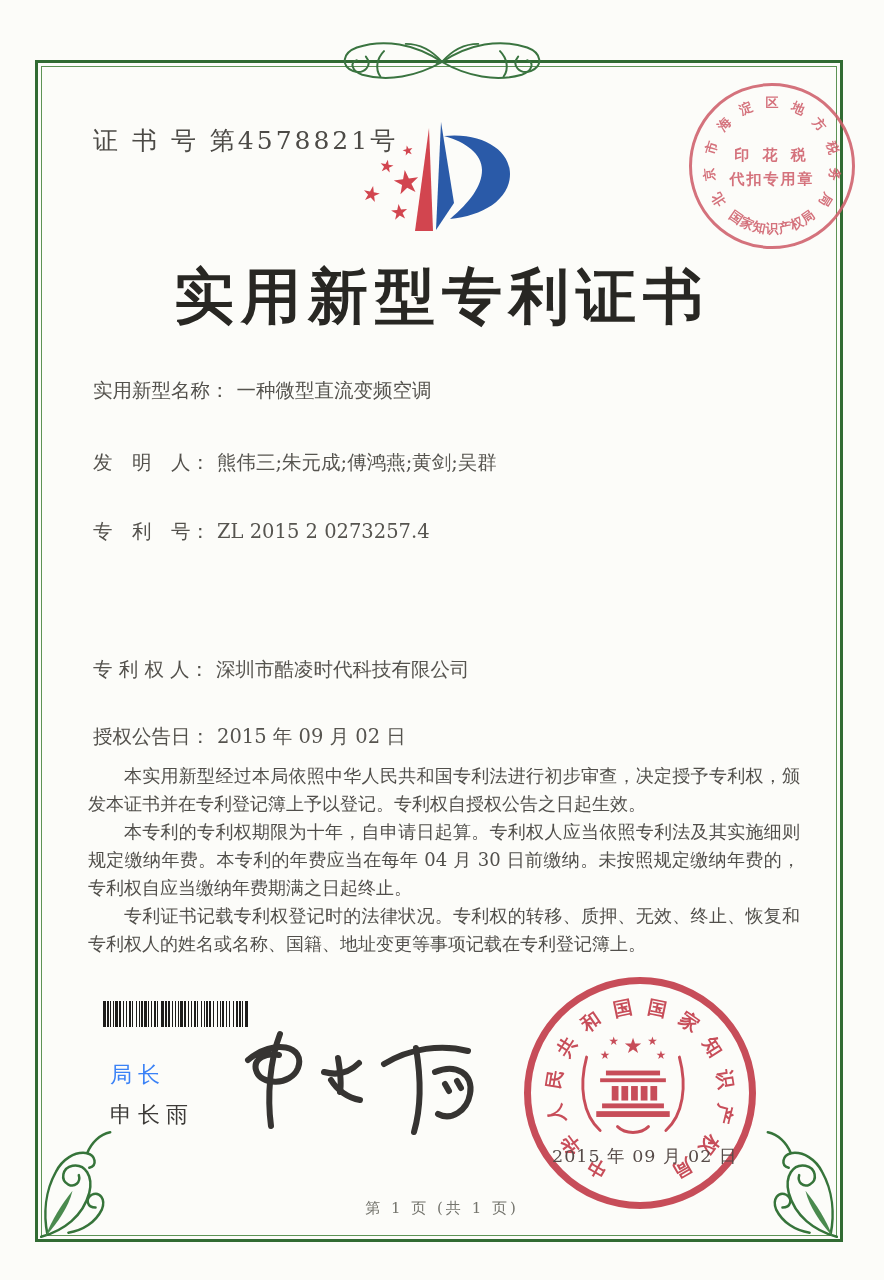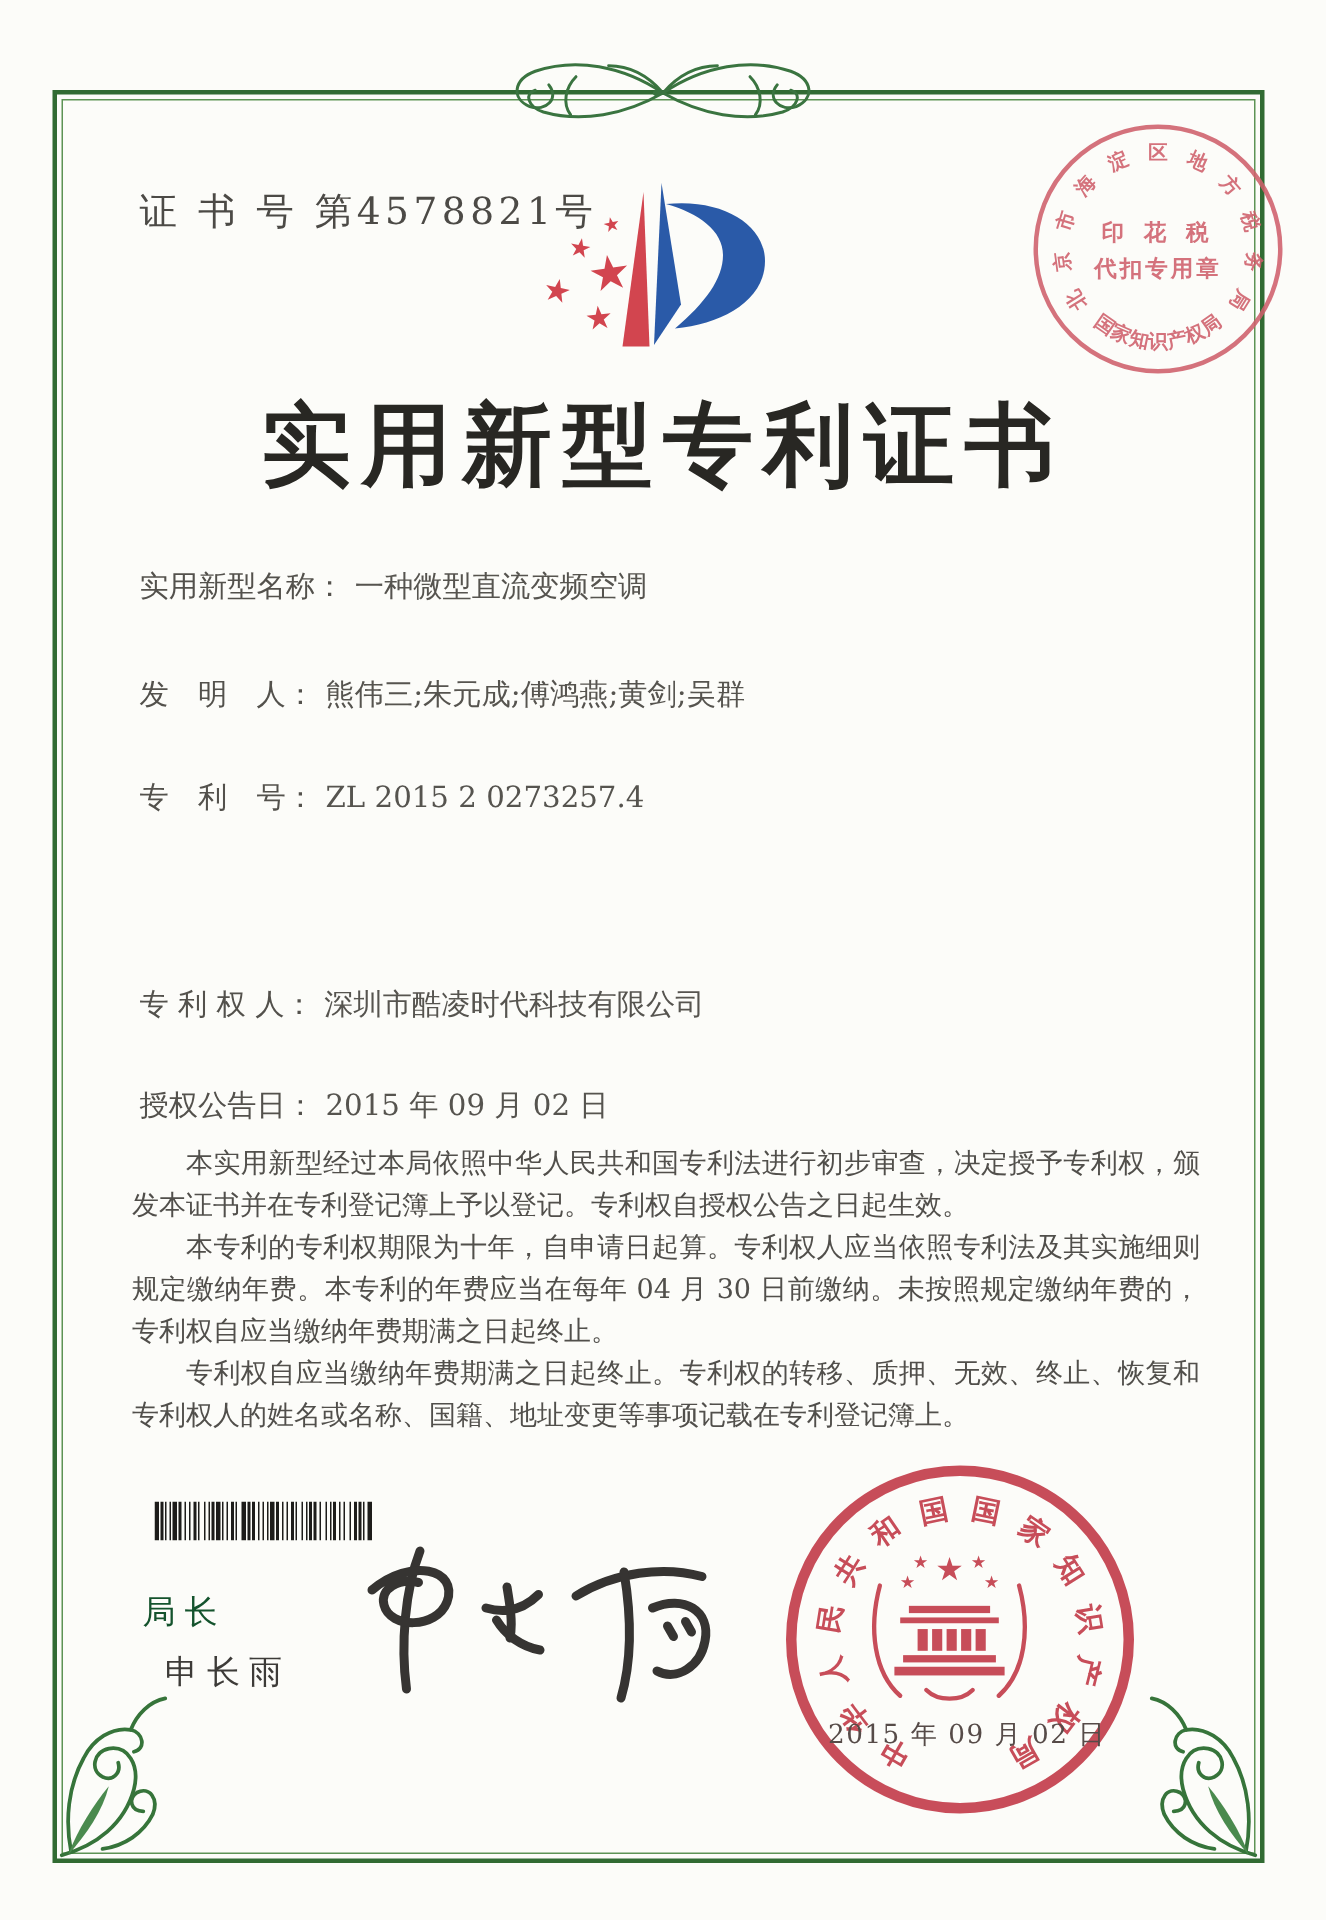--- a/index.html
+++ b/index.html
@@ -32,21 +32,21 @@
   .seal-date{position:absolute;left:552px;top:1144px;font-size:17.5px;letter-spacing:1px;color:#564b48;z-index:5;}
   
   .field{position:absolute;left:93px;font-size:19.5px;color:#53514c;white-space:nowrap;}
   .field .val{margin-left:7px;color:#56544f;}
   
   .body-text{position:absolute;left:88px;top:762px;width:712px;}
   .body-text p{margin:0;font-size:18px;line-height:28px;text-indent:2em;text-align:justify;color:var(--text_gray,#514f4b);}
   
   .barcode{position:absolute;left:103px;top:1001px;width:288px;height:26px;overflow:hidden;white-space:nowrap;font-size:0;}
   .barcode i{display:inline-block;height:100%;background:#1d1c1a;}
-  .director-title{position:absolute;left:95px;top:1060px;font-size:22px;letter-spacing:6px;color:#14532d;}
+  .director-title{position:absolute;left:110px;top:1060px;font-size:22px;letter-spacing:6px;color:#3b82f6;}
   .director-name{position:absolute;left:110px;top:1100px;font-size:22px;letter-spacing:6px;color:#3d3b38;}
   .signature{position:absolute;left:218px;top:1018px;z-index:3;}
   .footer{position:absolute;left:0;top:1199px;width:100%;text-align:center;font-size:15px;letter-spacing:3px;color:#74746d;}
 </style>
 </head>
 <body>
 
 <div class="page">
 
   <div class="frame-outer"></div>
@@ -140,21 +140,21 @@
   <div class="field" style="top:656px">
     <span>专 利 权 人：</span><span class="val">深圳市酷凌时代科技有限公司</span>
   </div>
   <div class="field" style="top:723px">
     <span>授权公告日：</span><span class="val">2015 年 09 月 02 日</span>
   </div>
 
   <div class="body-text">
     <p>本实用新型经过本局依照中华人民共和国专利法进行初步审查，决定授予专利权，颁发本证书并在专利登记簿上予以登记。专利权自授权公告之日起生效。</p>
     <p>本专利的专利权期限为十年，自申请日起算。专利权人应当依照专利法及其实施细则规定缴纳年费。本专利的年费应当在每年 04 月 30 日前缴纳。未按照规定缴纳年费的，专利权自应当缴纳年费期满之日起终止。</p>
-    <p>专利权自应当缴纳年费期满之日起终止。专利权的转移、质押、无效、终止、恢复和专利权人的姓名或名称、国籍、地址变更等事项记载在专利登记簿上。</p>
+    <p>专利证书记载专利权登记时的法律状况。专利权的转移、质押、无效、终止、恢复和专利权人的姓名或名称、国籍、地址变更等事项记载在专利登记簿上。</p>
   </div>
 
   <div class="barcode"><i style="width: 3px;"></i><i style="width: 1px; background: transparent;"></i><i style="width: 2px;"></i><i style="width: 1px; background: transparent;"></i><i style="width: 1px;"></i><i style="width: 2px; background: transparent;"></i><i style="width: 1px;"></i><i style="width: 1px; background: transparent;"></i><i style="width: 3px;"></i><i style="width: 1px; background: transparent;"></i><i style="width: 2px;"></i><i style="width: 2px; background: transparent;"></i><i style="width: 1px;"></i><i style="width: 2px; background: transparent;"></i><i style="width: 1px;"></i><i style="width: 2px; background: transparent;"></i><i style="width: 2px;"></i><i style="width: 1px; background: transparent;"></i><i style="width: 1px;"></i><i style="width: 3px; background: transparent;"></i><i style="width: 1px;"></i><i style="width: 2px; background: transparent;"></i><i style="width: 1px;"></i><i style="width: 1px; background: transparent;"></i><i style="width: 2px;"></i><i style="width: 1px; background: transparent;"></i><i style="width: 3px;"></i><i style="width: 1px; background: transparent;"></i><i style="width: 1px;"></i><i style="width: 2px; background: transparent;"></i><i style="width: 1px;"></i><i style="width: 2px; background: transparent;"></i><i style="width: 2px;"></i><i style="width: 1px; background: transparent;"></i><i style="width: 1px;"></i><i style="width: 3px; background: transparent;"></i><i style="width: 3px;"></i><i style="width: 1px; background: transparent;"></i><i style="width: 2px;"></i><i style="width: 1px; background: transparent;"></i><i style="width: 2px;"></i><i style="width: 2px; background: transparent;"></i><i style="width: 1px;"></i><i style="width: 2px; background: transparent;"></i><i style="width: 1px;"></i><i style="width: 2px; background: transparent;"></i><i style="width: 1px;"></i><i style="width: 1px; background: transparent;"></i><i style="width: 3px;"></i><i style="width: 1px; background: transparent;"></i><i style="width: 2px;"></i><i style="width: 2px; background: transparent;"></i><i style="width: 1px;"></i><i style="width: 2px; background: transparent;"></i><i style="width: 1px;"></i><i style="width: 2px; background: transparent;"></i><i style="width: 2px;"></i><i style="width: 1px; background: transparent;"></i><i style="width: 1px;"></i><i style="width: 3px; background: transparent;"></i><i style="width: 1px;"></i><i style="width: 2px; background: transparent;"></i><i style="width: 1px;"></i><i style="width: 1px; background: transparent;"></i><i style="width: 2px;"></i><i style="width: 1px; background: transparent;"></i><i style="width: 2px;"></i><i style="width: 2px; background: transparent;"></i><i style="width: 1px;"></i><i style="width: 3px; background: transparent;"></i><i style="width: 1px;"></i><i style="width: 2px; background: transparent;"></i><i style="width: 1px;"></i><i style="width: 1px; background: transparent;"></i><i style="width: 2px;"></i><i style="width: 2px; background: transparent;"></i><i style="width: 1px;"></i><i style="width: 2px; background: transparent;"></i><i style="width: 1px;"></i><i style="width: 3px; background: transparent;"></i><i style="width: 1px;"></i><i style="width: 2px; background: transparent;"></i><i style="width: 2px;"></i><i style="width: 1px; background: transparent;"></i><i style="width: 2px;"></i><i style="width: 1px; background: transparent;"></i><i style="width: 1px;"></i><i style="width: 2px; background: transparent;"></i><i style="width: 3px;"></i><i style="width: 1px; background: transparent;"></i></div>
 
   <div class="director-title">局长</div>
   <div class="director-name">申长雨</div>
 
   <svg class="signature" width="270" height="135" viewBox="0 0 270 135">
     <g fill="none" stroke="#211f1d" stroke-width="6" stroke-linecap="round" opacity="0.9">
       <path d="M 62,16 C 52,42 49,78 53,108"></path>
@@ -206,14 +206,15 @@
       </g>
       <g fill="none" stroke="#c4404d" stroke-width="3" stroke-linecap="round">
         <path d="M 12,32 C 4,62 8,92 26,108"></path>
         <path d="M 108,32 C 116,62 112,92 94,108"></path>
         <path d="M 44,104 C 52,112 68,112 76,104"></path>
       </g>
     </svg>
   </div>
   <div class="seal-date">2015 年 09 月 02 日</div>
 
+  <div class="footer">第 1 页 (共 1 页)</div>
 
 </div>
 
 </body></html>

